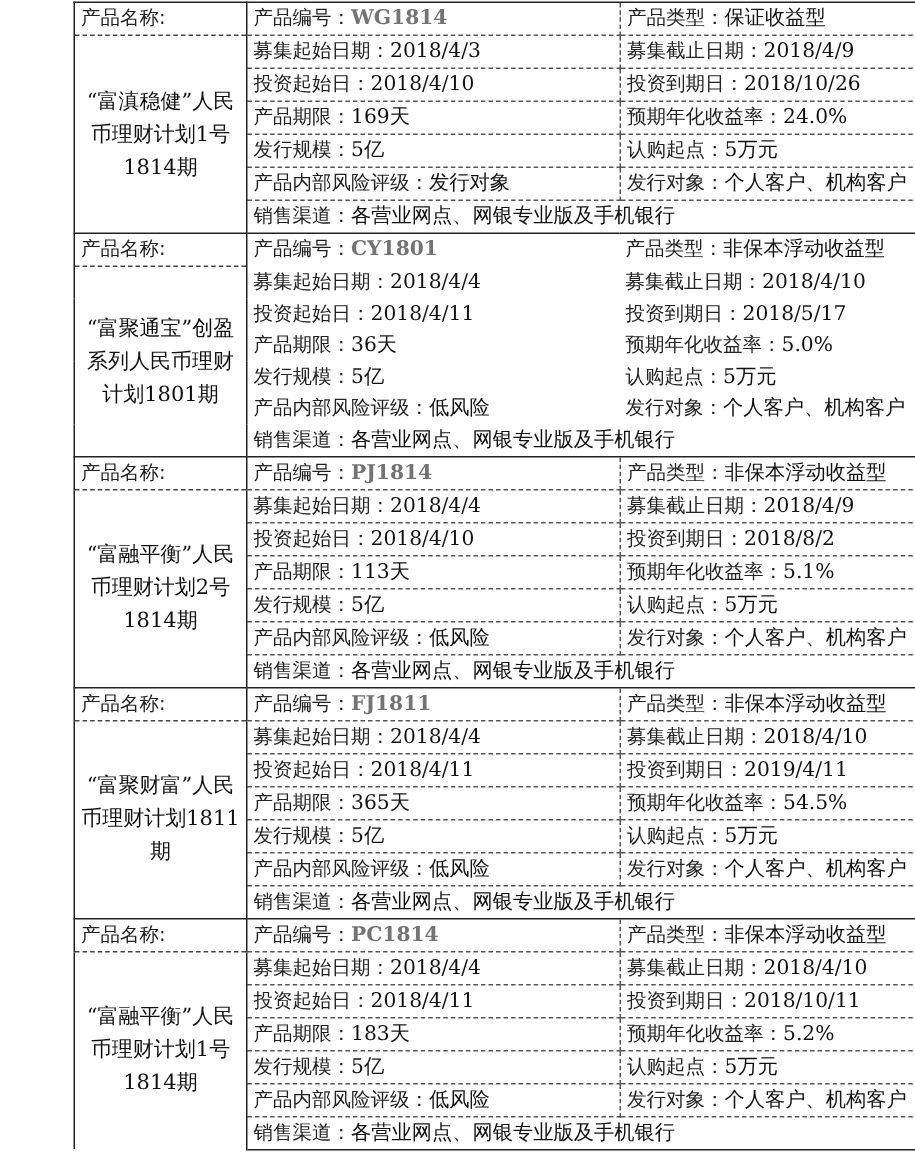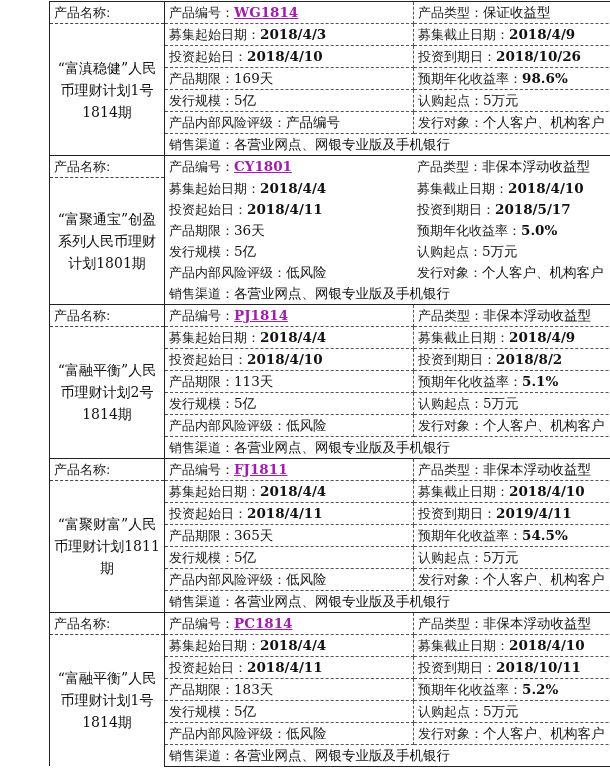--- a/index.html
+++ b/index.html
@@ -36,22 +36,22 @@
       font-weight: normal;
       white-space: normal !important;
       line-height: 22px !important;
       font-size: 14px !important;
       padding: 0 2px !important;
     }
     .dash-b td.c-mid, .dash-b td.c-right { border-bottom: 1px dashed #555; }
     .dash-r { border-right: 1px dashed #555 !important; }
     .lbl { font-weight: normal; color: #222; font-family: "DejaVu Sans", "Liberation Sans", sans-serif; font-size: 13px; }
     .val { font-weight: normal; }
-    .code { font-weight: bold; color: #a21caf; text-decoration: underline; }
-    .mono-val { font-weight: bold; font-family: "DejaVu Serif", serif; margin-top: 24px; }
+    .code { font-weight: bold; color: #737373; }
+    .mono-val { font-weight: normal; font-family: "DejaVu Serif", serif; margin-top: 24px; }
   </style>
 </head>
 <body>
 
 <div class="sheet" id="sheet">
   <table class="block">
     <tbody>
         <tr class="first dash-b">
       <td class="c-name name-label"><span class="lbl">产品名称:</span></td>
       <td class="c-mid dash-r"><span class="lbl">产品编号：</span><span class="code">WG1814</span></td>
@@ -61,28 +61,28 @@
       <td class="c-name name-body" rowspan="6"><span>“富滇稳健”人民币理财计划1号1814期</span></td>
       <td class="c-mid dash-r"><span class="lbl">募集起始日期：</span><span class="mono-val">2018/4/3</span></td>
       <td class="c-right"><span class="lbl">募集截止日期：</span><span class="mono-val">2018/4/9</span></td>
     </tr>
     <tr class="dash-b">
       <td class="c-mid dash-r"><span class="lbl">投资起始日：</span><span class="mono-val">2018/4/10</span></td>
       <td class="c-right"><span class="lbl">投资到期日：</span><span class="mono-val">2018/10/26</span></td>
     </tr>
     <tr class="dash-b">
       <td class="c-mid dash-r"><span class="lbl">产品期限：</span><span class="val">169天</span></td>
-      <td class="c-right"><span class="lbl">预期年化收益率：</span><span class="mono-val">98.6%</span></td>
-    </tr>
-    <tr class="dash-b">
-      <td class="c-mid dash-r"><span class="lbl">发行规模：</span><span class="val">5亿</span></td>
-      <td class="c-right"><span class="lbl">认购起点：</span><span class="val">5万元</span></td>
-    </tr>
-    <tr class="dash-b">
-      <td class="c-mid dash-r"><span class="lbl">产品内部风险评级：</span><span class="val">产品编号</span></td>
+      <td class="c-right"><span class="lbl">预期年化收益率：</span><span class="mono-val">24.0%</span></td>
+    </tr>
+    <tr class="dash-b">
+      <td class="c-mid dash-r"><span class="lbl">发行规模：</span><span class="val">5亿</span></td>
+      <td class="c-right"><span class="lbl">认购起点：</span><span class="val">5万元</span></td>
+    </tr>
+    <tr class="dash-b">
+      <td class="c-mid dash-r"><span class="lbl">产品内部风险评级：</span><span class="val">发行对象</span></td>
       <td class="c-right"><span class="lbl">发行对象：</span><span class="val">个人客户、机构客户</span></td>
     </tr>
     <tr class="lastrow">
       <td class="c-mid" colspan="2" style="border-right:1.5px solid #222;"><span class="lbl">销售渠道：</span><span class="val">各营业网点、网银专业版及手机银行</span></td>
     </tr>
   </tbody>
     </table>
 
   <table class="block">
     <tbody>

